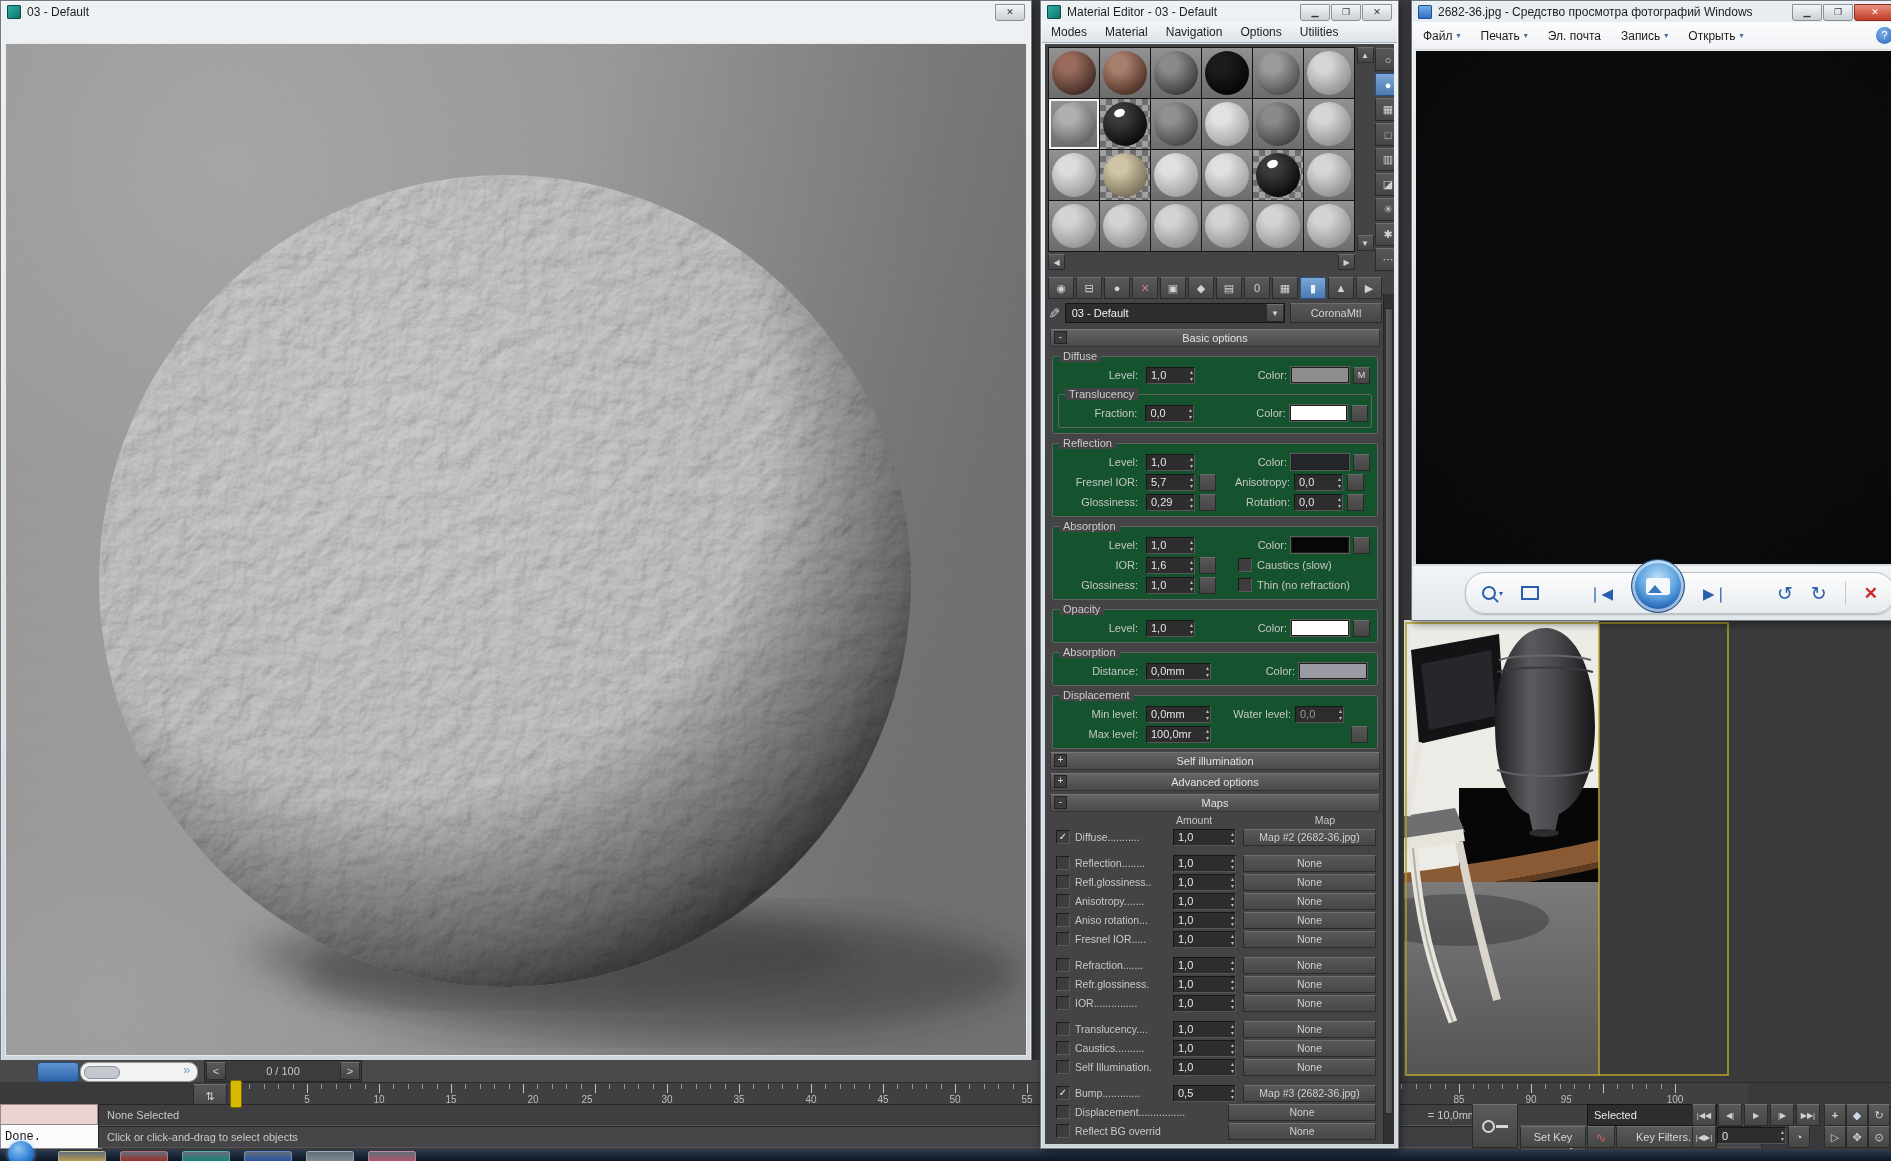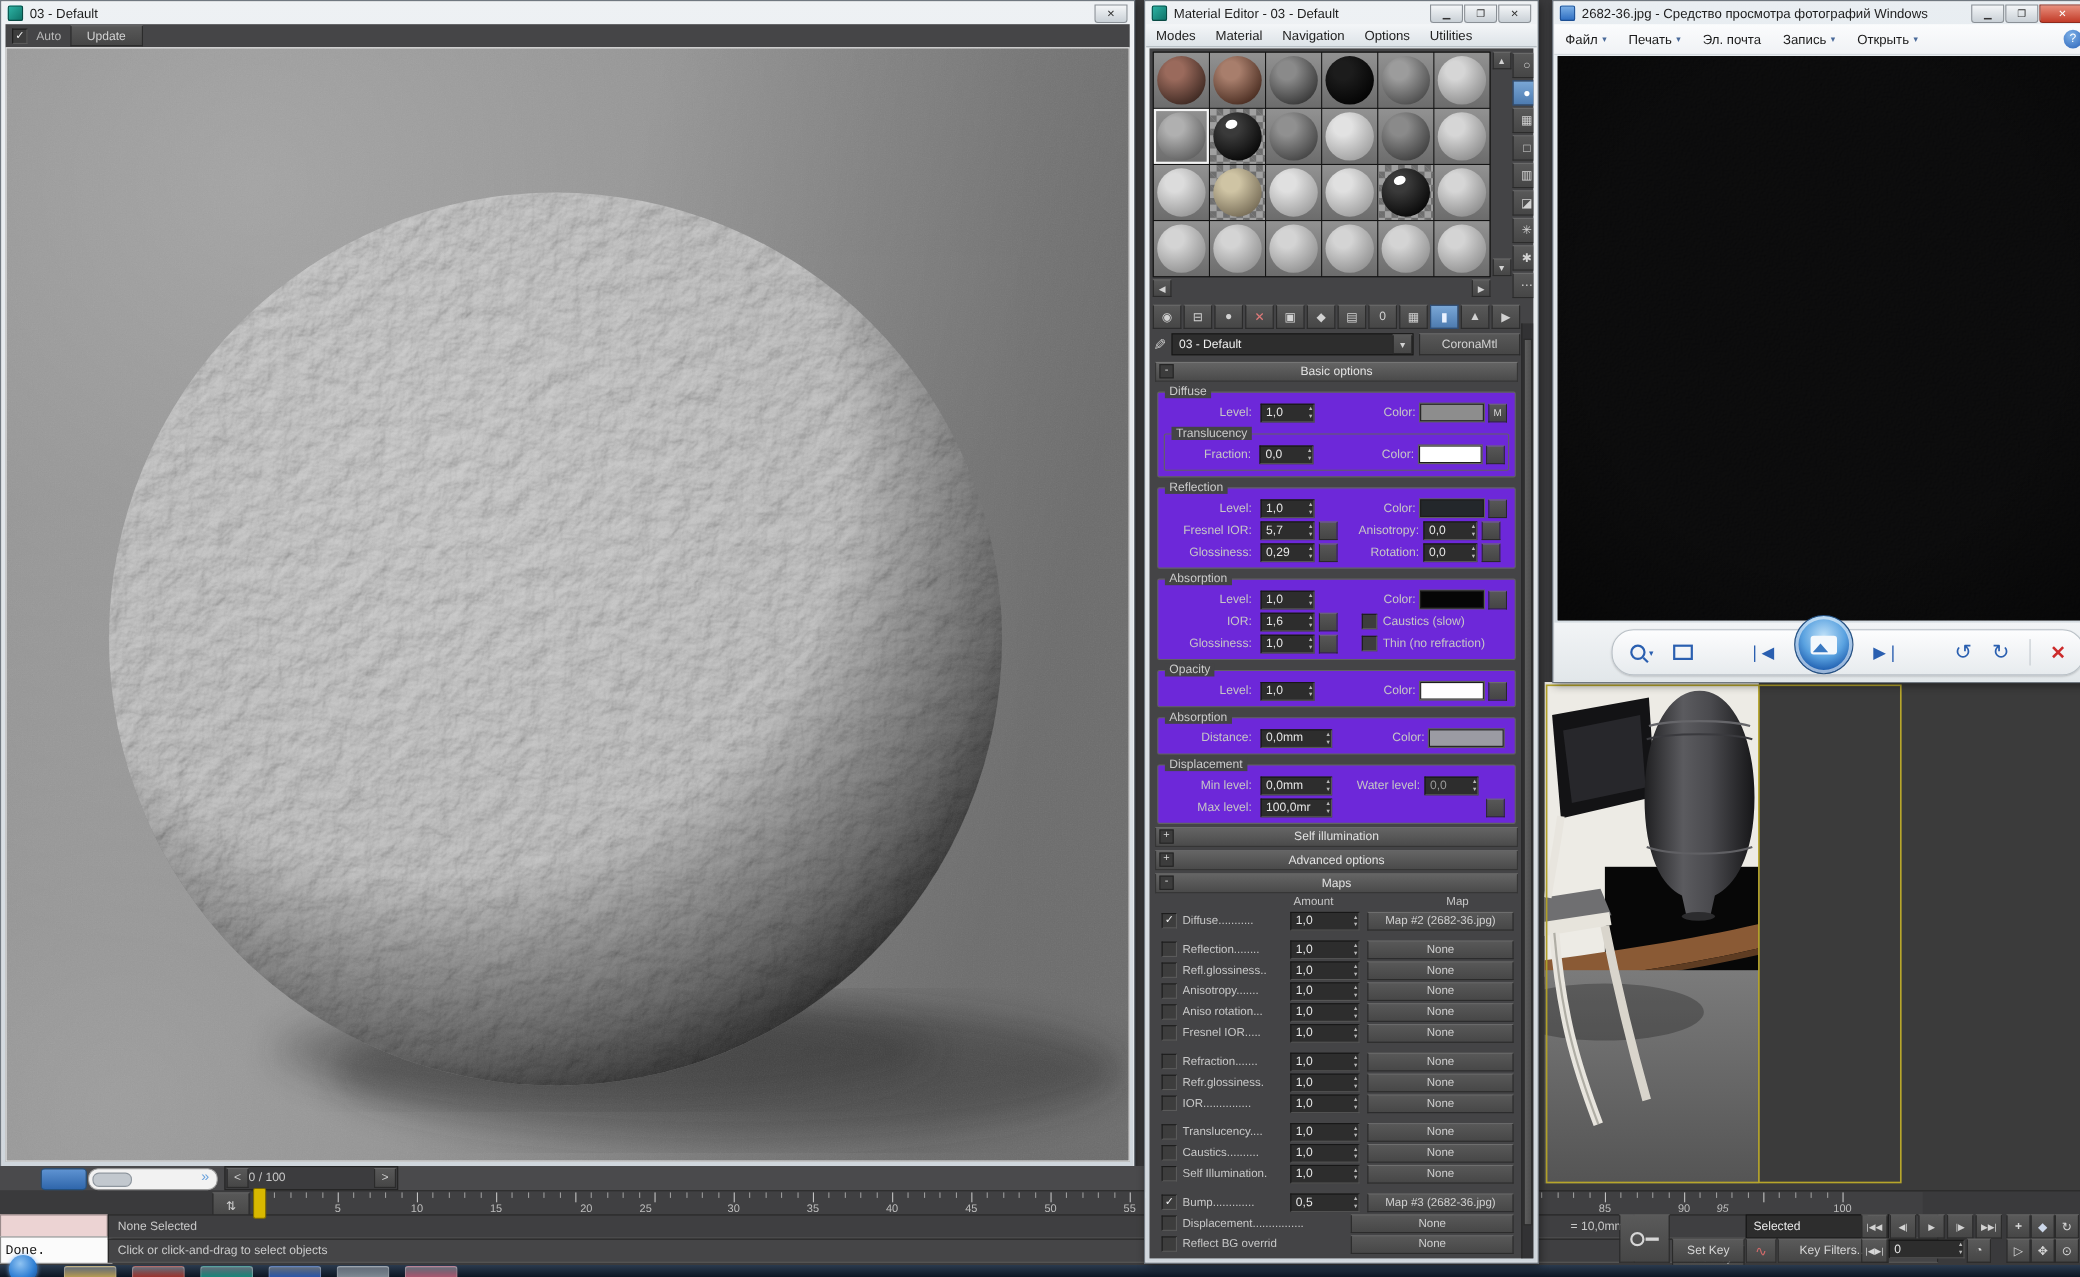--- a/index.html
+++ b/index.html
@@ -19,21 +19,21 @@
   .wbtns{margin-left:auto;display:flex;gap:1px}
   
   .dbtn{background:linear-gradient(#585858,#464646);border:1px solid #2b2b2b;border-top-color:#6e6e6e;
         color:#d2d2d2;display:flex;align-items:center;justify-content:center}
   .spin{position:relative;background:#2d2d2d;border:1px solid #171717;border-right-color:#565656;border-bottom-color:#565656;
         height:15px;display:flex;align-items:center;padding:0 13px 0 4px;color:#e6e6e6;font-size:11px;white-space:nowrap;overflow:hidden}
   .spin::after{content:"▴\A▾";white-space:pre;position:absolute;right:1px;top:1px;font-size:6px;line-height:7px;color:#b9b9b9}
   .w48{width:30px}
   .cb{width:12px;height:12px;flex:0 0 12px;background:#3d3d3d;border:1px solid #1c1c1c;border-bottom-color:#5a5a5a;border-right-color:#5a5a5a}
   .cb.on::after{content:"✓";display:block;text-align:center;color:#f2f2f2;font-size:10px;line-height:11px}
-  .grp{position:relative;border:1px solid #626262;border-radius:2px;margin:9px 4px 3px;padding:7px 3px 3px;background:#6d28d9}
+  .grp{position:relative;border:1px solid #626262;border-radius:2px;margin:9px 4px 3px;padding:7px 3px 3px;background:#14532d}
   .gt{position:absolute;top:-7px;left:6px;background:#444446;padding:0 4px;font-size:11px;color:#cbcbcb}
   .prow{display:flex;align-items:center;margin:2px 0;min-height:18px}
   .plab{width:82px;text-align:right;margin-right:8px;color:#c6c6c6}
   .plab2{width:66px;text-align:right;margin:0 4px 0 8px;color:#c6c6c6}
   .swatch{width:56px;height:14px;border:1px solid #1d1d1d;box-shadow:0 0 0 1px #5d5d5d}
   .mini{width:15px;height:15px;margin-left:4px;background:linear-gradient(#575757,#454545);border:1px solid #292929;border-top-color:#6c6c6c;
         color:#ddd;font-size:9px;display:flex;align-items:center;justify-content:center}
   .roll{height:16px;background:linear-gradient(#646464,#4a4a4a);border:1px solid #353535;border-top-color:#757575;
         display:flex;align-items:center;justify-content:center;color:#e2e2e2;margin:3px 2px 2px;position:relative}
   .pm{position:absolute;left:3px;top:1px;width:11px;height:11px;background:#3c3c3c;border:1px solid #232323;
@@ -85,25 +85,20 @@
 </head>
 <body>
 
 <div class="w7" style="left:0;top:0;width:1030px;height:1060px">
   <div class="w7title">
     <span class="wico maxico"></span>
     <span>03 - Default</span>
     <span class="wbtns">
         <span class="wbtn">✕</span>
       </span>
-  </div>
-  <div class="abs" style="left:4px;top:21px;right:4px;height:21px;background:#454547;display:flex;align-items:center;gap:8px;padding:0 6px">
-    <span class="cb on"></span>
-    <span style="color:#b9b9b9">Auto</span>
-    <span class="dbtn" style="width:64px;height:17px">Update</span>
   </div>
   <div class="abs" style="left:4px;top:42px;right:4px;bottom:5px;background:#777;outline:1px solid #e9e9e9;outline-offset:-1px;overflow:hidden">
     <svg width="1022" height="1014">
       <defs>
         <radialGradient id="sg" cx="36%" cy="30%" r="78%">
           <stop offset="0%" stop-color="#c4c4c4"></stop>
             <stop offset="35%" stop-color="#a6a6a6"></stop>
           <stop offset="62%" stop-color="#828282"></stop>
             <stop offset="85%" stop-color="#4e4e4e"></stop>
           <stop offset="100%" stop-color="#262626"></stop>
@@ -161,21 +156,21 @@
 
 <div class="abs" style="left:0;top:1060px;width:1040px;height:22px;background:#4a4a4c"></div>
 <div class="abs" style="left:37px;top:1062px;width:40px;height:18px;border-radius:4px;background:linear-gradient(#5e93d2,#2f66ab);border:1px solid #24507e"></div>
 <div class="abs" style="left:80px;top:1062px;width:116px;height:18px;border-radius:9px;background:#f2f2f2;border:1px solid #9a9a9a">
   <div class="abs" style="left:3px;top:3px;width:34px;height:11px;border-radius:6px;background:#c2c8ce;border:1px solid #8e969e"></div>
 </div>
 <div class="abs" style="left:183px;top:1062px;color:#6aa2dd;font-size:13px">»</div>
 
 <div class="abs" style="left:204px;top:1060px;width:156px;height:20px;background:#3c3c3e;border:1px solid #242424;display:flex;align-items:center">
   <span class="dbtn" style="width:18px;height:16px;margin-left:1px">&lt;</span>
-  <span style="flex:1;color:#c9c9c9">0 / 100</span>
+  <span style="flex:1;text-align:center;color:#c9c9c9">0 / 100</span>
   <span class="dbtn" style="width:18px;height:16px;margin-right:1px">&gt;</span>
 </div>
 
 <div class="abs dbtn" style="left:193px;top:1084px;width:32px;height:22px;font-size:11px">⇅</div>
 <div class="abs" style="left:228px;top:1082px;width:1520px;height:28px;background:#404042;border-top:1px solid #2c2c2c;border-bottom:1px solid #2c2c2c">
     <div class="tick maj" style="left: 7px;"></div>
     <div class="tlab" style="left: 7px;">0</div>
     <div class="tick" style="left: 21.4px;"></div>
     <div class="tick" style="left: 35.8px;"></div>
     <div class="tick" style="left: 50.2px;"></div>

